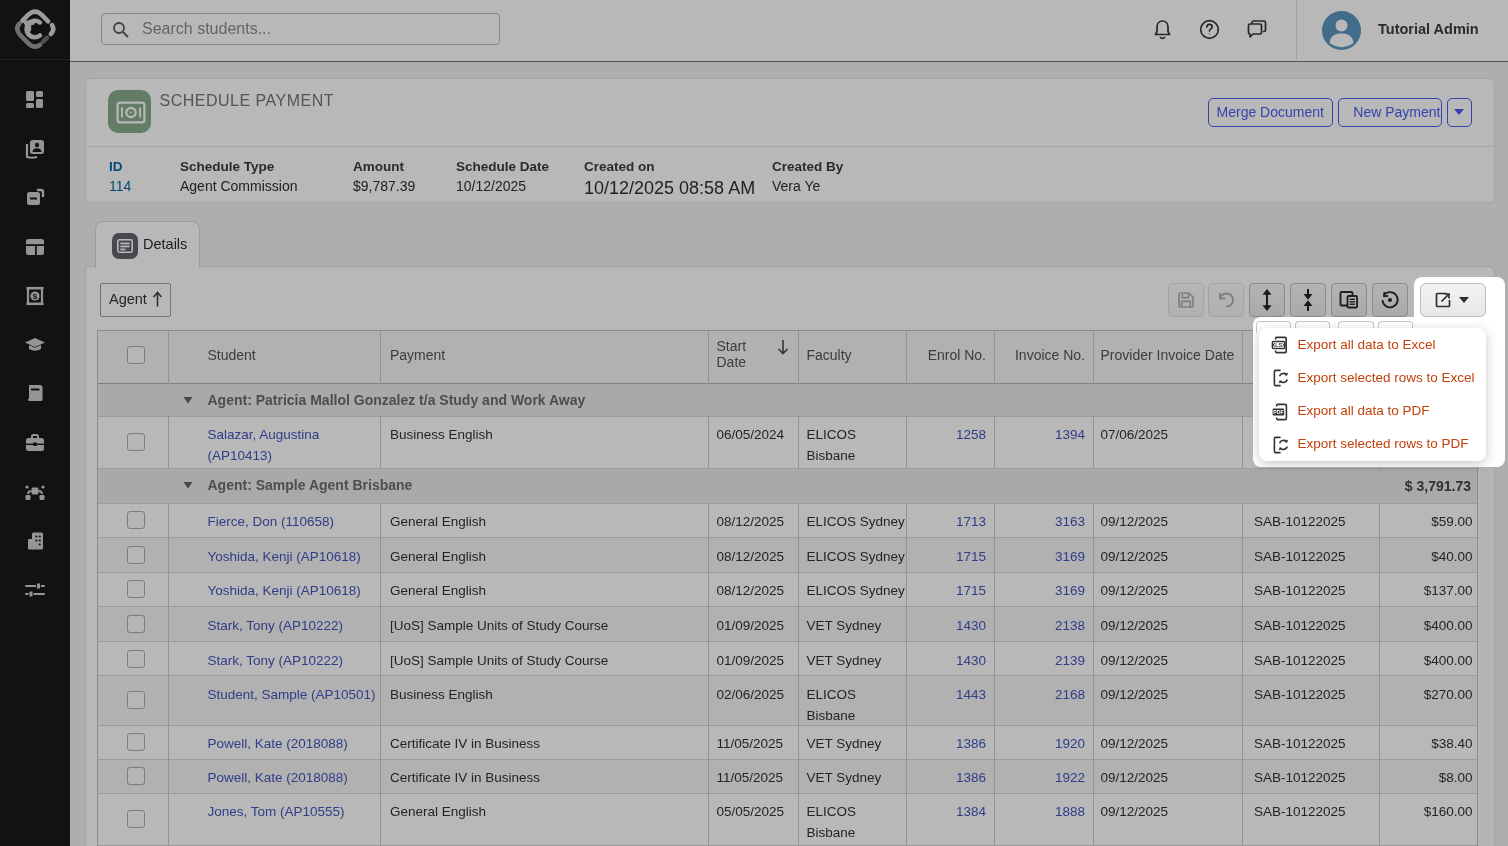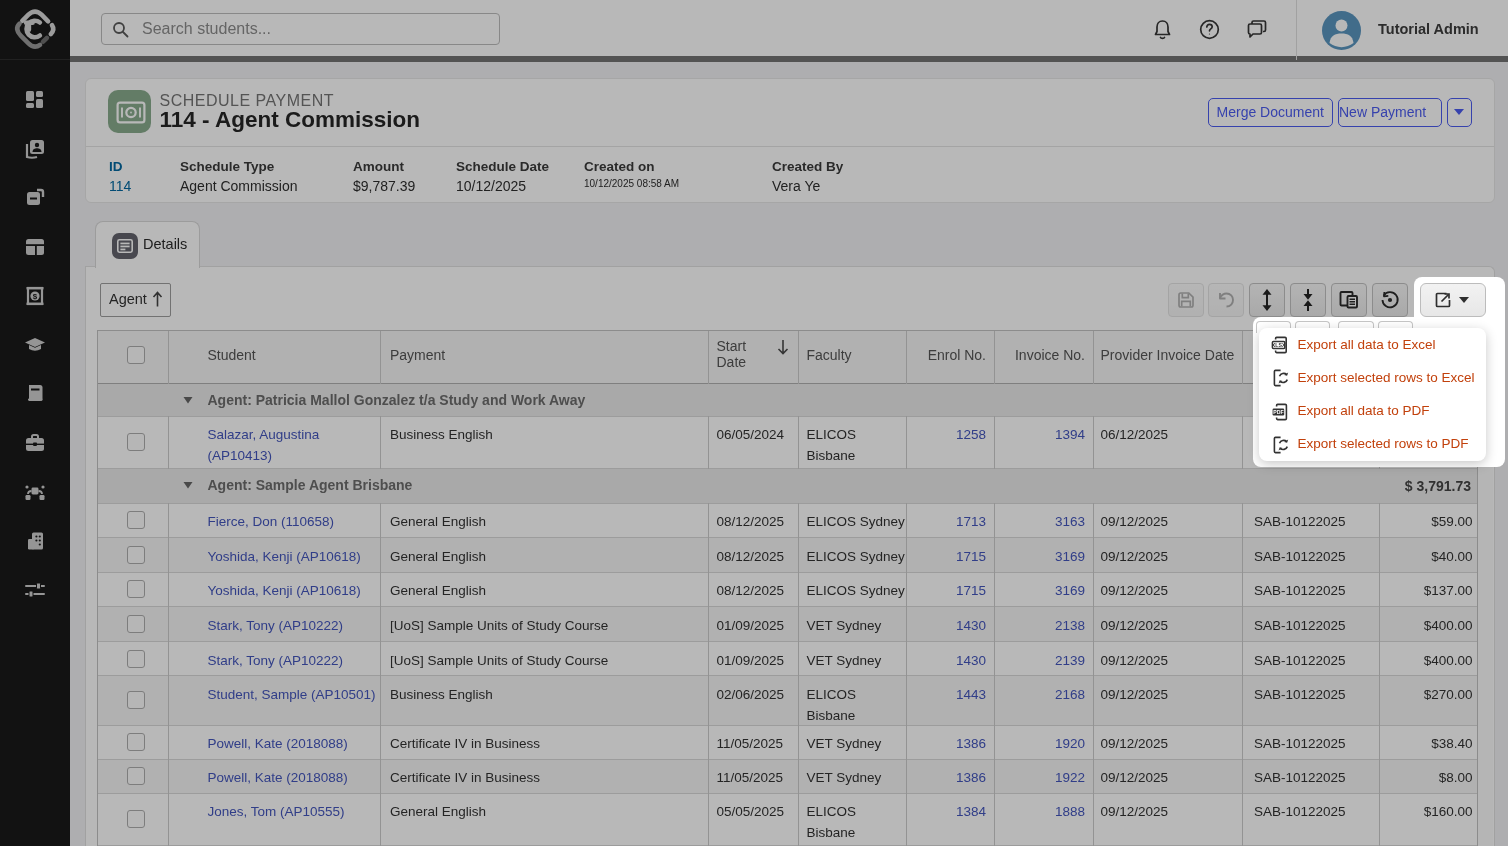--- a/index.html
+++ b/index.html
@@ -94,21 +94,21 @@
       </g>
     </svg>
 <svg class="abs" style="left:24px;top:579px" width="22" height="22" viewBox="0 0 22 22">
       <g stroke="#cfcfcf" stroke-width="2" stroke-linecap="round">
         <path d="M2 7 h18 M2 15 h18"></path>
       </g>
       <rect x="12.5" y="4" width="4" height="6" rx="1" fill="#cfcfcf" stroke="#191919" stroke-width="1"></rect>
       <rect x="5" y="12" width="4" height="6" rx="1" fill="#cfcfcf" stroke="#191919" stroke-width="1"></rect>
     </svg>
 </div>
-<div class="abs" style="left:70px;top:0;width:1438px;height:62px;background:#fff;border-bottom:6px solid #737373">
+<div class="abs" style="left:70px;top:0;width:1438px;height:62px;background:#fff;border-bottom:1px solid #737373">
 <div class="abs" style="left:31px;top:13px;width:399px;height:32px;border:1px solid #bdbdbd;border-radius:4px"></div>
 <svg class="abs" style="left:42px;top:21px" width="17" height="17" viewBox="0 0 17 17">
       <circle cx="7" cy="7" r="5" fill="none" stroke="#5a5a5a" stroke-width="1.8"></circle>
       <path d="M11 11 L15.5 15.5" stroke="#5a5a5a" stroke-width="1.8" stroke-linecap="round"></path>
     </svg>
 <div class="abs" style="left:72px;top:20px;font-size:16px;color:#8c8c8c">Search students...</div>
 <svg class="abs" style="left:1081px;top:18px" width="23" height="23" viewBox="0 0 23 23" fill="none" stroke="#363636" stroke-width="1.7">
       <path d="M11.5 3 C8 3 6 5.5 6 9 L6 13.5 L4.5 16.5 L18.5 16.5 L17 13.5 L17 9 C17 5.5 15 3 11.5 3 Z" stroke-linejoin="round"></path>
       <path d="M9.5 19.5 C10 20.6 13 20.6 13.5 19.5" stroke-linecap="round"></path>
     </svg>
@@ -132,38 +132,37 @@
 <div class="abs" style="left:70px;top:62px;width:1438px;height:784px;background:#f1f1f4"></div>
 <div class="abs" style="left:84.5px;top:77.5px;width:1410px;height:125px;background:#fff;border-radius:6px;border:1px solid #e7e7e7">
 <div class="abs" style="left:22.5px;top:11px;width:43px;height:43px;background:#8aac8e;border-radius:10px"></div>
 <svg class="abs" style="left:30px;top:22px" width="30" height="23" viewBox="0 0 30 23" fill="none" stroke="#fff" stroke-width="2.2">
       <rect x="1.6" y="1.6" width="26.8" height="19.8" rx="2.4"></rect>
       <circle cx="15" cy="11.5" r="4.7"></circle>
       <circle cx="15" cy="11.5" r="0.9" fill="#fff" stroke="none"></circle>
       <path d="M6 6.6 L6 16.4 M24 6.6 L24 16.4" stroke-width="1.9"></path>
     </svg>
 <div class="abs" style="left:74px;top:13.5px;font-size:16px;letter-spacing:0.5px;color:#757575">SCHEDULE PAYMENT</div>
-<div class="abs" style="left:74px;top:28px;font-size:22.5px;font-weight:bold;color:#262626">114 - Agent Commission</div>
 <div style="position:absolute;top:19px;height:29px;border:1.5px solid #4c5cf0;border-radius:5px;color:#4c5cf0;font-size:14px;line-height:26px;text-align:center;left:1122.5px;width:124.5px">Merge Document</div>
-<div style="position:absolute;top:19px;height:29px;border:1.5px solid #4c5cf0;border-radius:5px;color:#4c5cf0;font-size:14px;line-height:26px;text-align:left;left:1252.5px;width:103.5px">New Payment</div>
+<div style="position:absolute;top:19px;height:29px;border:1.5px solid #4c5cf0;border-radius:5px;color:#4c5cf0;font-size:14px;line-height:26px;text-align:right;left:1252.5px;width:103.5px">New Payment</div>
 <div style="position:absolute;top:19px;height:29px;border:1.5px solid #4c5cf0;border-radius:5px;color:#4c5cf0;font-size:14px;line-height:26px;text-align:center;left:1361px;width:25.5px"><svg width="10" height="6" viewBox="0 0 10 6" style="margin-bottom:2px">
         <path d="M0 0 L10 0 L5 6 Z" fill="#4c5cf0"></path>
       </svg></div>
 <div class="abs" style="left:0;top:67px;width:1408px;height:1px;background:#e4e4e4"></div>
 <div class="abs" style="left:23.5px;top:80px;font-size:13.5px;font-weight:bold;color:#0369a1">ID</div>
 <div class="abs" style="left:94.5px;top:80px;font-size:13.5px;font-weight:bold;color:#3b3b3b">Schedule Type</div>
 <div class="abs" style="left:267.5px;top:80px;font-size:13.5px;font-weight:bold;color:#3b3b3b">Amount</div>
 <div class="abs" style="left:370.5px;top:80px;font-size:13.5px;font-weight:bold;color:#3b3b3b">Schedule Date</div>
 <div class="abs" style="left:498.5px;top:80px;font-size:13.5px;font-weight:bold;color:#3b3b3b">Created on</div>
 <div class="abs" style="left:686.5px;top:80px;font-size:13.5px;font-weight:bold;color:#3b3b3b">Created By</div>
 <div class="abs" style="left:23.5px;top:99px;font-size:14px;color:#0369a1">114</div>
 <div class="abs" style="left:94.5px;top:99px;font-size:14px;color:#2f2f2f">Agent Commission</div>
 <div class="abs" style="left:267.5px;top:99px;font-size:14px;color:#2f2f2f">$9,787.39</div>
 <div class="abs" style="left:370.5px;top:99px;font-size:14px;color:#2f2f2f">10/12/2025</div>
-<div class="abs" style="left:498.5px;top:99px;font-size:10px;color:#2f2f2f">10/12/2025 08:58 AM</div>
+<div class="abs" style="left:498.5px;top:99px;font-size:18px;color:#2f2f2f">10/12/2025 08:58 AM</div>
 <div class="abs" style="left:686.5px;top:99px;font-size:14px;color:#2f2f2f">Vera Ye</div>
 </div>
 <div class="abs" style="left:95px;top:220.5px;width:105px;height:47px;background:#fff;border:1px solid #d8d8d8;border-bottom:none;border-radius:8px 8px 0 0;z-index:5">
 <div class="abs" style="left:16px;top:11px;width:26px;height:26px;background:#64656e;border-radius:7px"></div>
 <svg class="abs" style="left:21px;top:17px" width="16" height="14" viewBox="0 0 16 14">
       <rect x="0.8" y="0.8" width="14.4" height="12.4" rx="1.6" fill="none" stroke="#fff" stroke-width="1.6"></rect>
       <rect x="3.4" y="3.6" width="9.2" height="1.7" fill="#fff"></rect>
       <rect x="3.4" y="6.6" width="9.2" height="1.7" fill="#fff"></rect>
       <rect x="3.4" y="9.6" width="5" height="1.7" fill="#fff"></rect>
     </svg>
@@ -273,21 +272,21 @@
   </svg>
 <div class="gtxt" style="left:207.5px;top:476.5px">Agent: Sample Agent Brisbane</div>
 <div class="gtxt" style="left:1471px;top:477.5px;transform:translateX(-100%);color:#444">$ 3,791.73</div>
 <div class="cb" style="left:127px;top:433.0px"></div>
 <div class="cell lnk" style="left:207.5px;top:424.0px">Salazar, Augustina<br>(AP10413)</div>
 <div class="cell" style="left:390px;top:424.0px">Business English</div>
 <div class="cell" style="left:716.5px;top:424.0px">06/05/2024</div>
 <div class="cell" style="left:806.5px;top:424.0px">ELICOS<br>Bisbane</div>
 <div class="cell lnk" style="left:986px;top:424.0px;transform:translateX(-100%)">1258</div>
 <div class="cell lnk" style="left:1085px;top:424.0px;transform:translateX(-100%)">1394</div>
-<div class="cell" style="left:1100.5px;top:424.0px">06/12/2025</div>
+<div class="cell" style="left:1100.5px;top:424.0px">07/06/2025</div>
 <div class="cb" style="left:127px;top:511.25px"></div>
 <div class="cell lnk" style="left:207.5px;top:511.0px">Fierce, Don (110658)</div>
 <div class="cell" style="left:390px;top:511.0px">General English</div>
 <div class="cell" style="left:716.5px;top:511.0px">08/12/2025</div>
 <div class="cell" style="left:806.5px;top:511.0px">ELICOS Sydney</div>
 <div class="cell lnk" style="left:986px;top:511.0px;transform:translateX(-100%)">1713</div>
 <div class="cell lnk" style="left:1085px;top:511.0px;transform:translateX(-100%)">3163</div>
 <div class="cell" style="left:1100.5px;top:511.0px">09/12/2025</div>
 <div class="cell" style="left:1254px;top:511.0px">SAB-10122025</div>
 <div class="cell" style="left:1472.5px;top:511.0px;transform:translateX(-100%)">$59.00</div>

